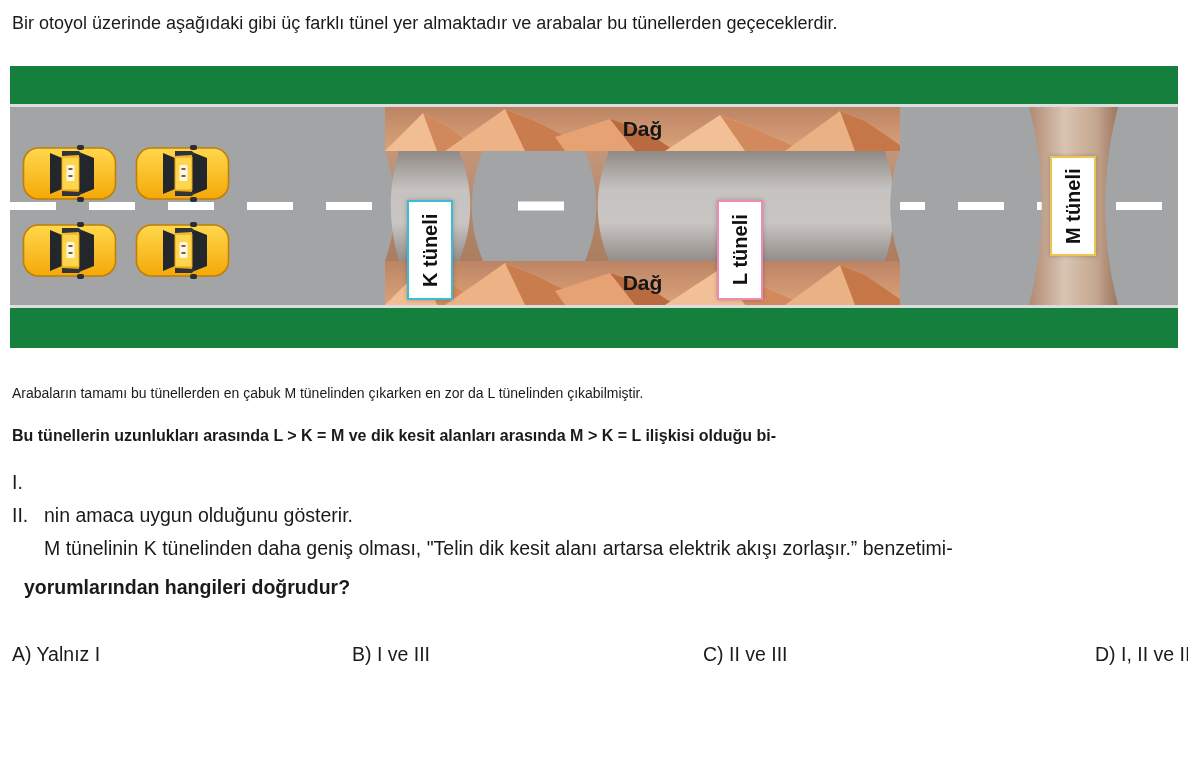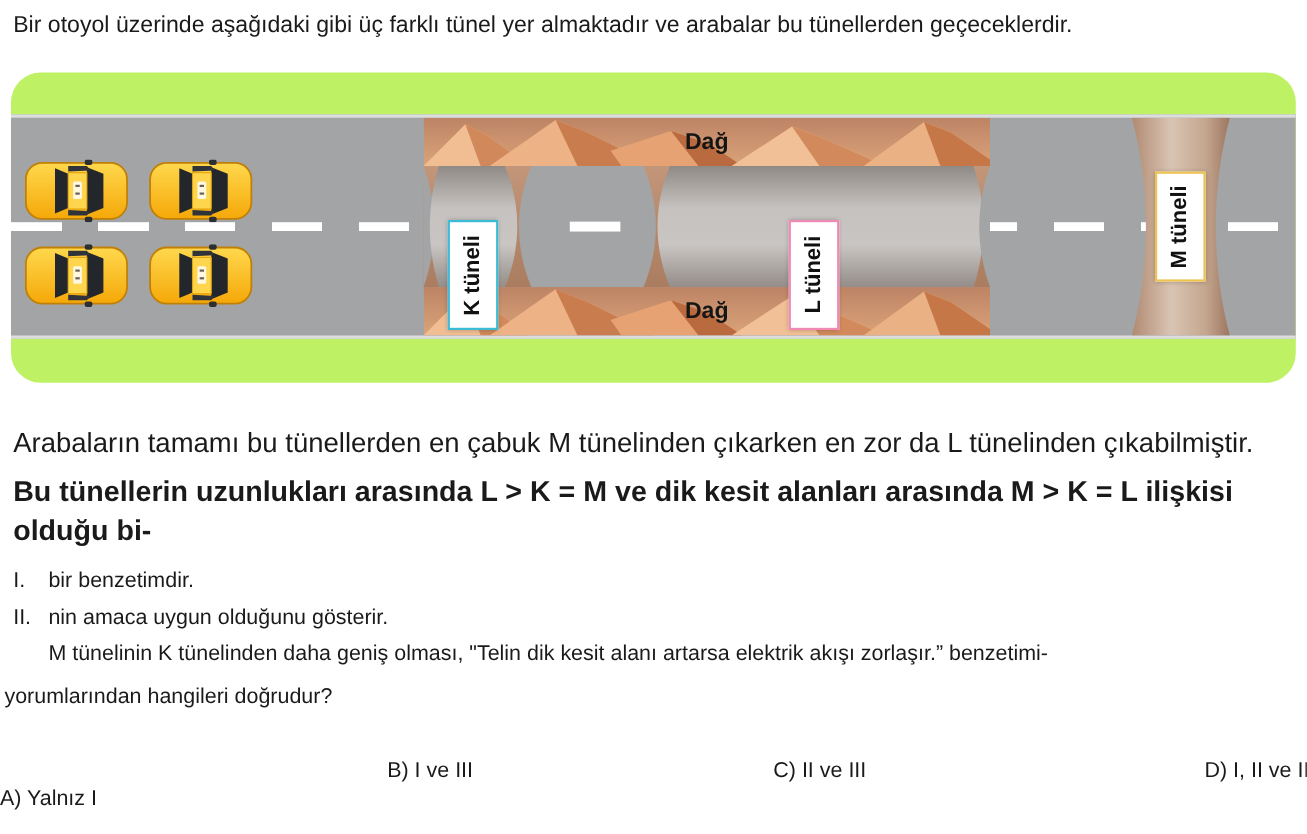--- a/index.html
+++ b/index.html
@@ -1,22 +1,22 @@
 <!DOCTYPE html>
 <html><head>
 <meta charset="utf-8">
 <style>
   html,body{margin:0;padding:0;background:#fff;}
   body{
     width:1188px;height:758px;overflow:hidden;position:relative;
     font-family:"Liberation Sans","DejaVu Sans",sans-serif;color:#1a1a1a;
   }
-  .intro{font-size:21px;line-height:24px;margin:11px 12px 0;}
+  .intro{font-size:18px;line-height:24px;margin:11px 12px 0;}
   
-  .figure{position:relative;width:1168px;height:282px;margin:31px 10px 0;background:#bef264;overflow:hidden;border-radius:27px;}
+  .figure{position:relative;width:1168px;height:282px;margin:31px 10px 0;background:#15803d;overflow:hidden;}
   .road{position:absolute;left:0;top:38px;width:100%;height:204px;background:#a3a4a6;
         border-top:3px solid #dcdddd;border-bottom:3px solid #dcdddd;box-sizing:border-box;}
   .dashes{position:absolute;left:0;top:136px;width:100%;height:8px;z-index:1;
         background:repeating-linear-gradient(90deg,#ffffff 0 46px,transparent 46px 79px);}
   .taxi{position:absolute;width:95px;height:57px;z-index:2;}
   .taxi.c1{left:12px;top:79px;} .taxi.c2{left:125px;top:79px;}
   .taxi.c3{left:12px;top:156px;} .taxi.c4{left:125px;top:156px;}
   .block{position:absolute;left:375px;top:41px;width:515px;height:198px;z-index:3;
         display:flex;flex-direction:column;}
   .strip{position:relative;height:44px;flex:0 0 44px;overflow:hidden;}
@@ -29,30 +29,30 @@
   .tlabel{position:absolute;width:46px;height:100px;top:49px;background:#fff;
         display:flex;align-items:center;justify-content:center;
         writing-mode:vertical-rl;transform:rotate(180deg);
         font-weight:bold;font-size:20px;color:#111;box-shadow:0 0 4px rgba(0,0,0,.25);
         box-sizing:border-box;z-index:4;}
   .tlabel.k{left:22px;top:93px;border:2px solid #3bbcd4;}
   .tlabel.l{left:332px;top:93px;border:2px solid #ef8ab4;}
   .tlabel.m{left:23px;border:2px solid #eec34f;}
   .block .tlabel{top:93px;}
   
-  .para{font-size:25px;line-height:24px;margin:43px 12px 0;}
-  .given{font-weight:bold;font-size:26px;line-height:36px;margin:13px 12px 12px;}
+  .para{font-size:14px;line-height:24px;margin:33px 12px 0;}
+  .given{font-weight:bold;font-size:16px;line-height:36px;margin:13px 12px 12px;}
   .items{margin:6px 12px 0;font-size:19.5px;}
   .item{display:flex;line-height:33px;}
   .item .marker{flex:0 0 32px;}
   .item .lines{flex:1;}
-  .question{font-weight:normal;font-size:19.5px;line-height:24px;margin:10px 4px 0;}
+  .question{font-weight:bold;font-size:19.5px;line-height:24px;margin:10px 24px 0;}
   .options{position:relative;height:24px;margin-top:44px;font-size:19.5px;}
   .options span{position:absolute;top:0;white-space:nowrap;}
-  .opt-a{left:0;margin-top:26px;} .opt-b{left:352px;} .opt-c{left:703px;} .opt-d{left:1095px;}
+  .opt-a{left:12px;} .opt-b{left:352px;} .opt-c{left:703px;} .opt-d{left:1095px;}
 </style>
 </head>
 <body>
 
 <div class="intro">Bir otoyol üzerinde aşağıdaki gibi üç farklı tünel yer almaktadır ve arabalar bu tünellerden geçeceklerdir.</div>
 
 <div class="figure">
 
   <svg width="0" height="0" style="position:absolute">
     <defs>
@@ -162,21 +162,20 @@
 <div class="para">Arabaların tamamı bu tünellerden en çabuk M tünelinden çıkarken en zor da L tünelinden çıkabilmiştir.</div>
 
 <div class="given">
   <div>Bu tünellerin uzunlukları arasında L &gt; K = M ve dik kesit alanları arasında M &gt; K = L ilişkisi olduğu bi-</div>
 </div>
 
 <div class="items">
   <div class="item">
     <div class="marker">I.</div>
     <div class="lines">
-      <div>bir benzetimdir.</div>
     </div>
   </div>
   <div class="item">
     <div class="marker">II.</div>
     <div class="lines">
       <div>nin amaca uygun olduğunu gösterir.</div>
       <div>M tünelinin K tünelinden daha geniş olması, "Telin dik kesit alanı artarsa elektrik akışı zorlaşır.” benzetimi-</div>
     </div>
   </div>
 </div>

